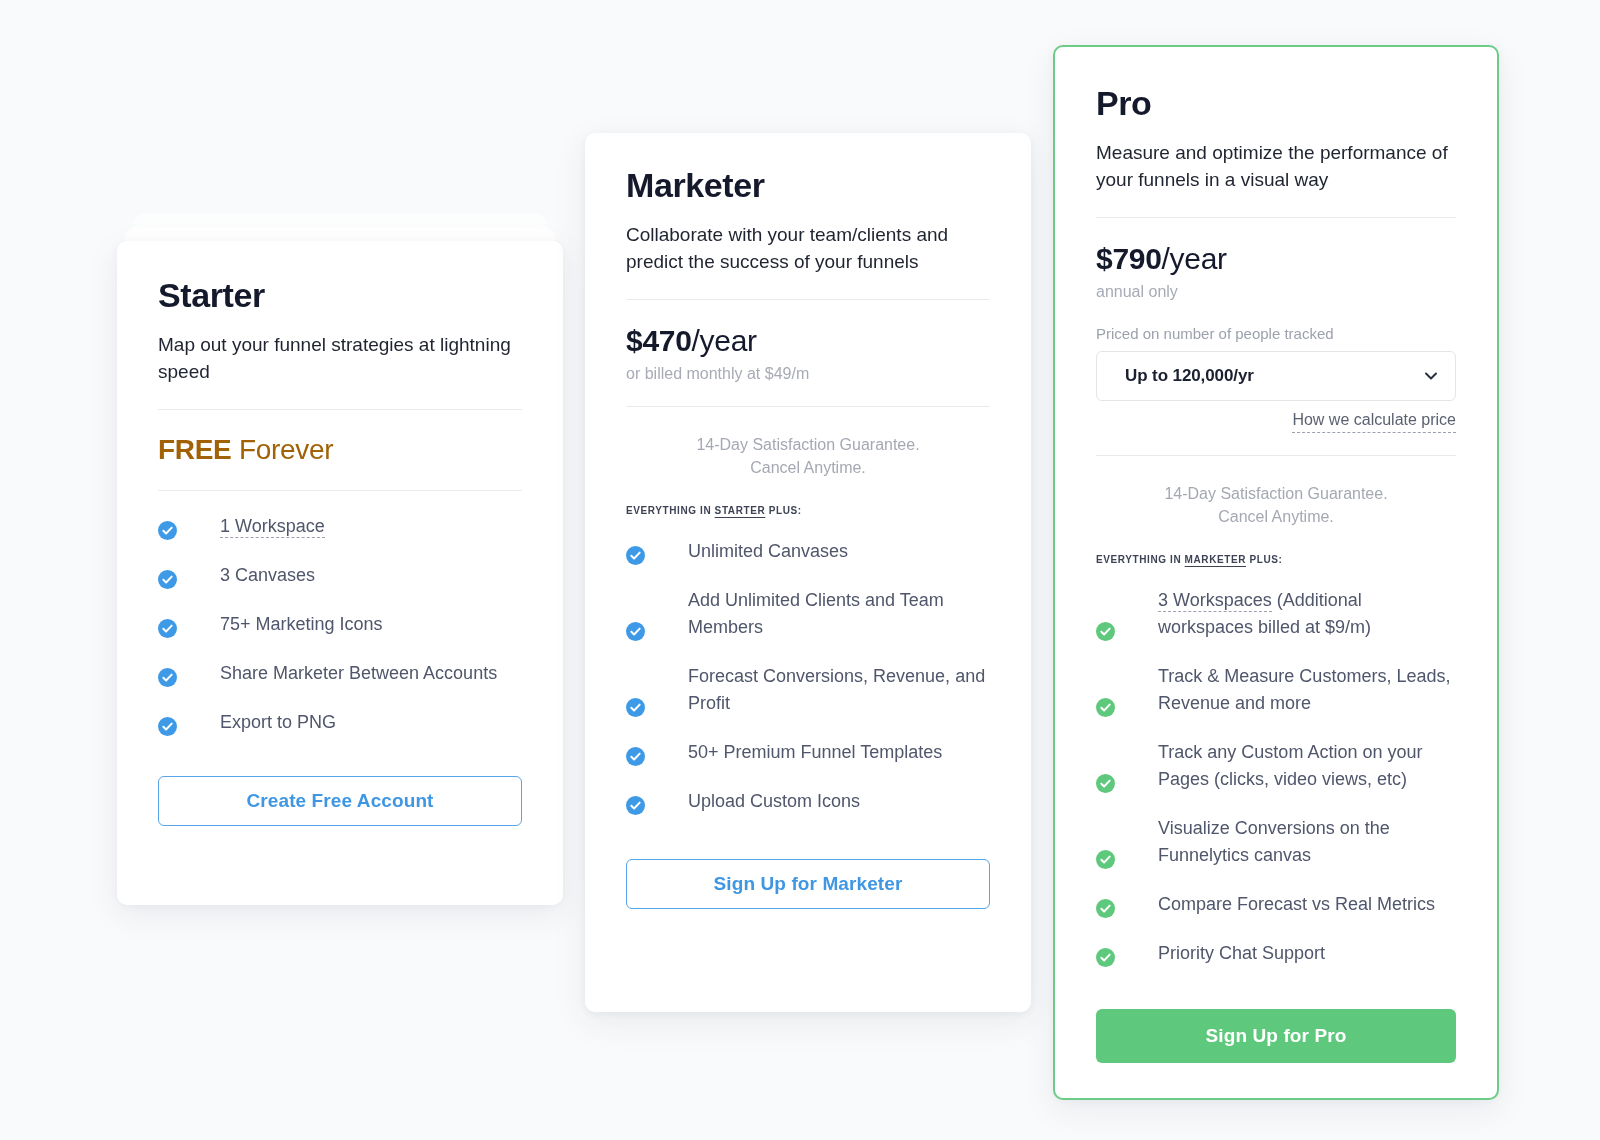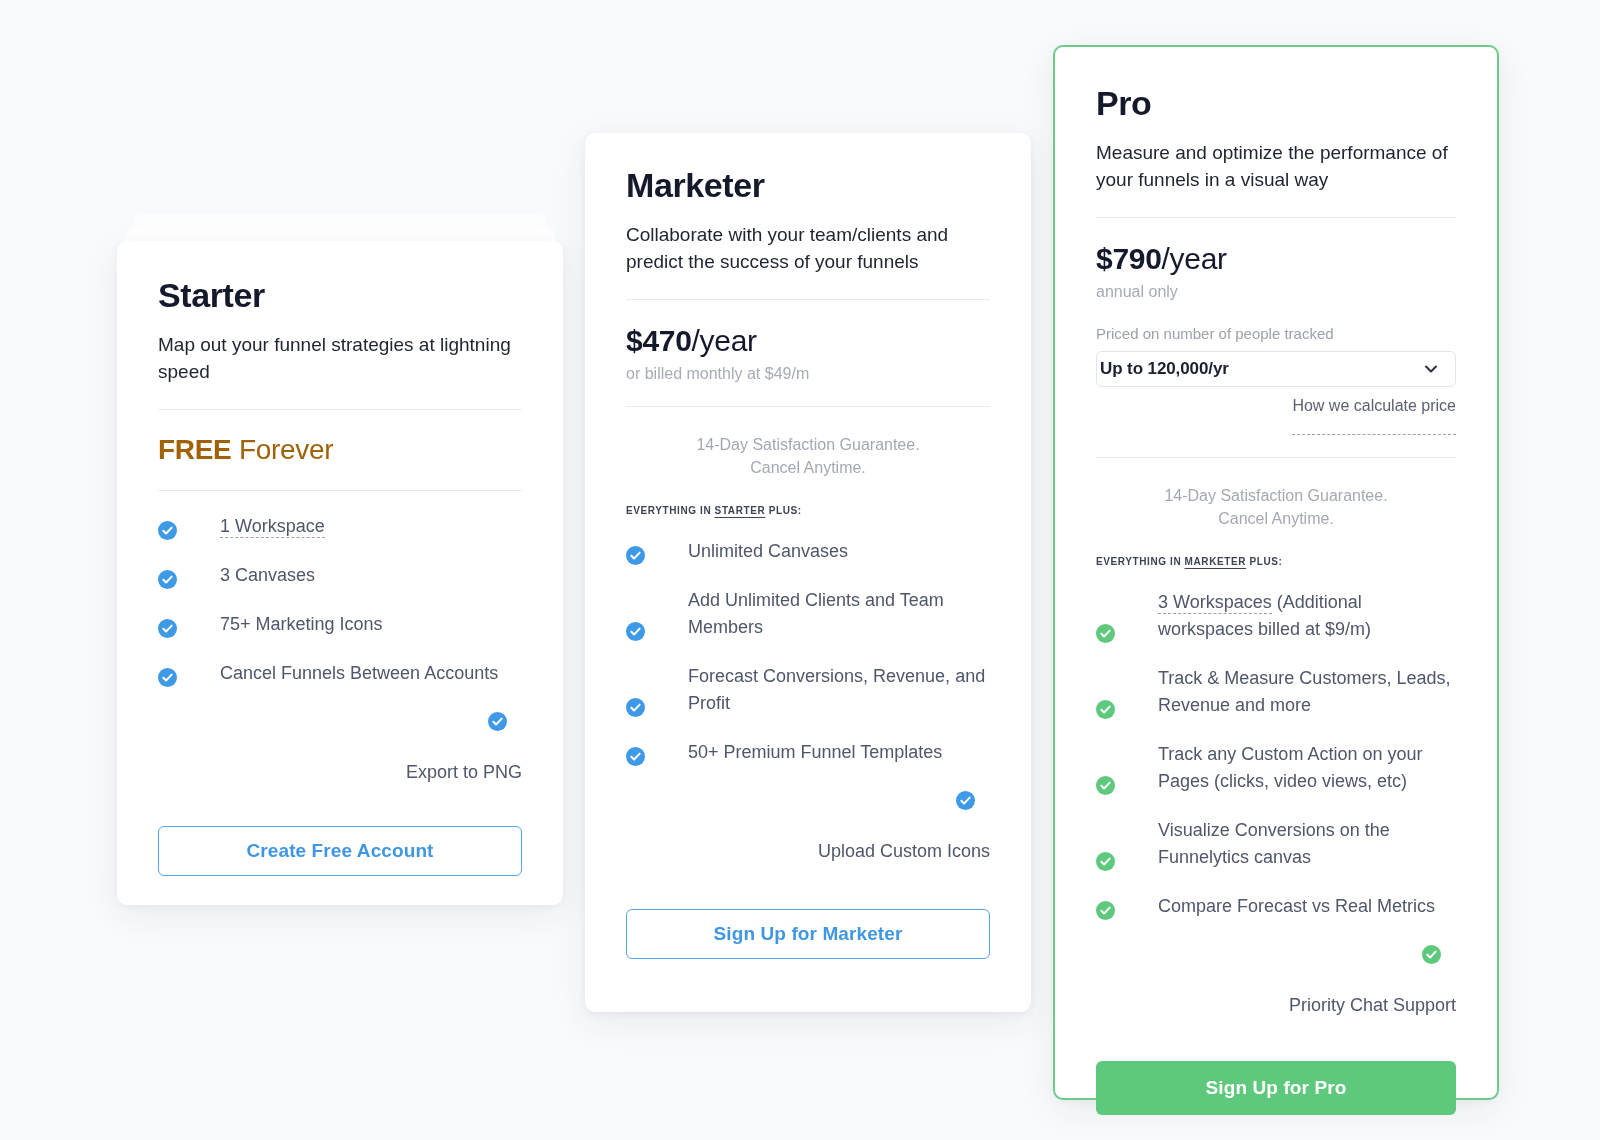--- a/index.html
+++ b/index.html
@@ -149,21 +149,21 @@
     list-style: none;
     margin-top: 22px;
   }
 
   .feature {
     display: flex;
     align-items: flex-end;
     margin-bottom: 22px;
     gap: 28px;
   }
-  .feature:last-child { margin-bottom: 0; flex-direction: column; }
+  .feature:last-child { margin-bottom: 0; }
 
   .check {
     flex: 0 0 auto;
     width: 19px;
     height: 19px;
     margin-top: 3px;
     margin-right: 15px;
   }
   .check svg { display: block; width: 19px; height: 19px; }
 
@@ -213,28 +213,28 @@
   
   .select-label {
     margin-top: 24px;
     font-size: 15px;
     color: #9ca1ac;
     font-weight: 400;
   }
 
   .select-box {
     margin-top: 9px;
-    height: 36px;
+    height: 50px;
     border: 1px solid #e3e5e9;
     border-radius: 6px;
     background: #ffffff;
     display: flex;
     align-items: center;
     justify-content: space-between;
-    padding: 0 16px 0 3px;
+    padding: 0 16px 0 28px;
     cursor: pointer;
   }
 
   .select-value {
     font-size: 17px;
     font-weight: 700;
     color: #1b2030;
     letter-spacing: -.1px;
   }
 
@@ -243,21 +243,21 @@
 
   .calc-link-row {
     display: flex;
     justify-content: flex-end;
     margin-top: 10px;
   }
   .calc-link {
     font-size: 16px;
     color: #5b6170;
     border-bottom: 1.5px dashed #9aa0ad;
-    padding-bottom: 19px;
+    padding-bottom: 3px;
     cursor: pointer;
   }
 </style>
 </head>
 <body>
 
 <div class="stage">
 
   <div class="ghost" style="left:133px; top:214px; width:414px; height:40px;"></div>
   <div class="ghost" style="left:125px; top:227px; width:430px; height:30px; opacity:.8;"></div>
@@ -302,21 +302,21 @@
           </span>
           <span class="feature-text">75+ Marketing Icons</span>
         </li>
         <li class="feature">
           <span class="check">
             <svg viewBox="0 0 20 20">
                 <circle cx="10" cy="10" r="10" fill="#3e9ae6"></circle>
                 <path d="M5.6 10.2l2.9 2.9 5.9-6.1" stroke="#ffffff" stroke-width="2.1" fill="none" stroke-linecap="round" stroke-linejoin="round"></path>
               </svg>
           </span>
-          <span class="feature-text">Cancel Funnels Between Accounts</span>
+          <span class="feature-text">Share Marketer Between Accounts</span>
         </li>
         <li class="feature">
           <span class="check">
             <svg viewBox="0 0 20 20">
                 <circle cx="10" cy="10" r="10" fill="#3e9ae6"></circle>
                 <path d="M5.6 10.2l2.9 2.9 5.9-6.1" stroke="#ffffff" stroke-width="2.1" fill="none" stroke-linecap="round" stroke-linejoin="round"></path>
               </svg>
           </span>
           <span class="feature-text">Export to PNG</span>
         </li>

